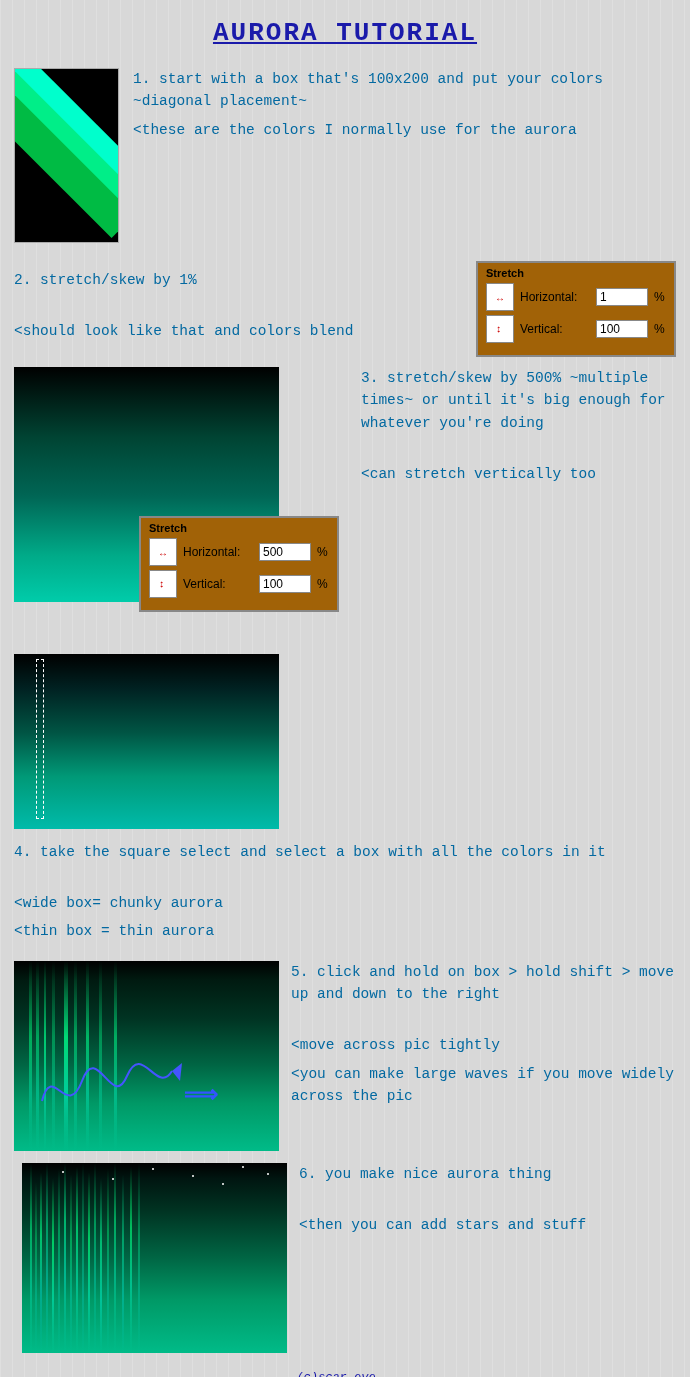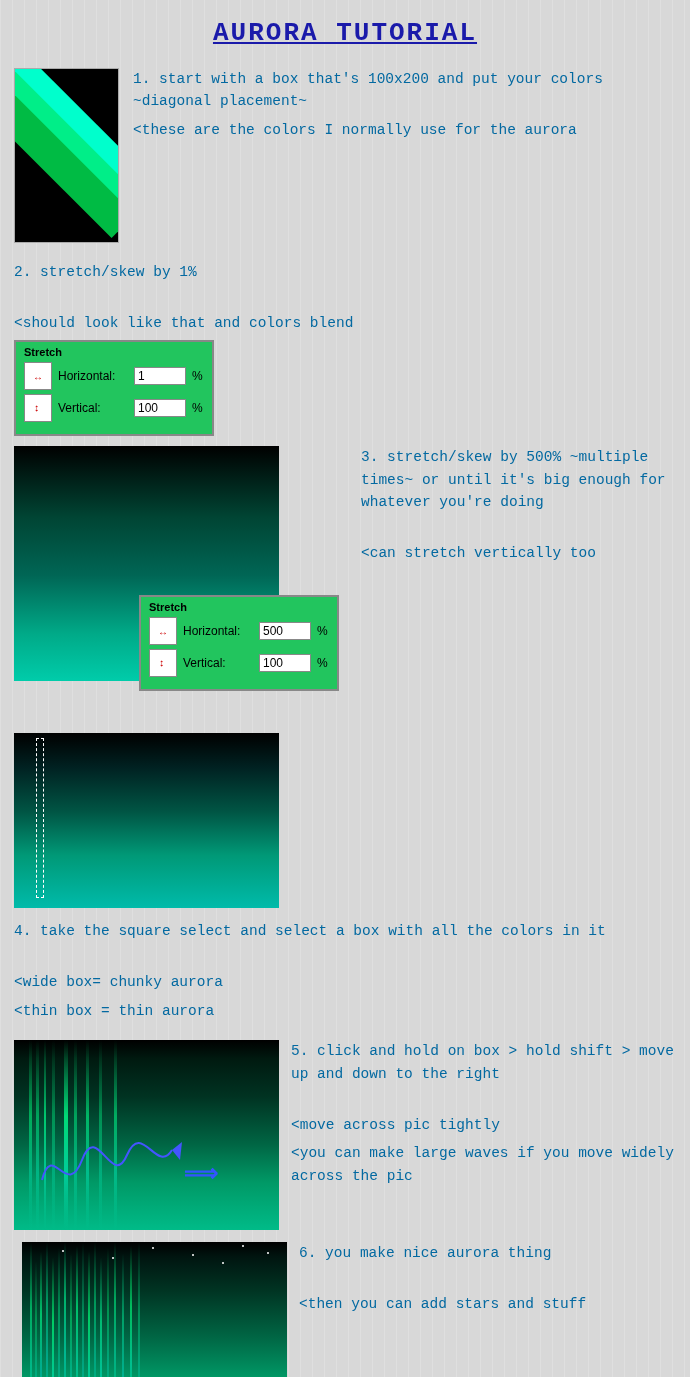--- a/index.html
+++ b/index.html
@@ -88,21 +88,21 @@
       height: 220px;
       background: #00ffcc;
       transform: rotate(-45deg);
       top: -40px;
       left: 72px;
     }
 
     
     .stretch-dialog {
       border: 2px solid #888;
-      background: #22c55e;
+      background: #a16207;
       padding: 4px 8px 8px 8px;
       display: inline-block;
       font-family: Arial, sans-serif;
       font-size: 12px;
       color: #000;
       min-width: 200px;
     }
     .stretch-dialog .dialog-title {
       font-size: 11px;
       font-weight: bold;
@@ -145,22 +145,22 @@
       font-size: 12px;
       font-family: Arial, sans-serif;
     }
 
     
     .section2 {
       padding: 8px 14px 4px 14px;
     }
     .section2-inner {
       display: flex;
-      flex-direction: column;
-      align-items: flex-start;
+      flex-direction: row;
+      align-items: center;
     }
     .section2-left {
       flex: 1;
     }
     .section2-right {
       flex-shrink: 0;
     }
 
     
     .section3 {

